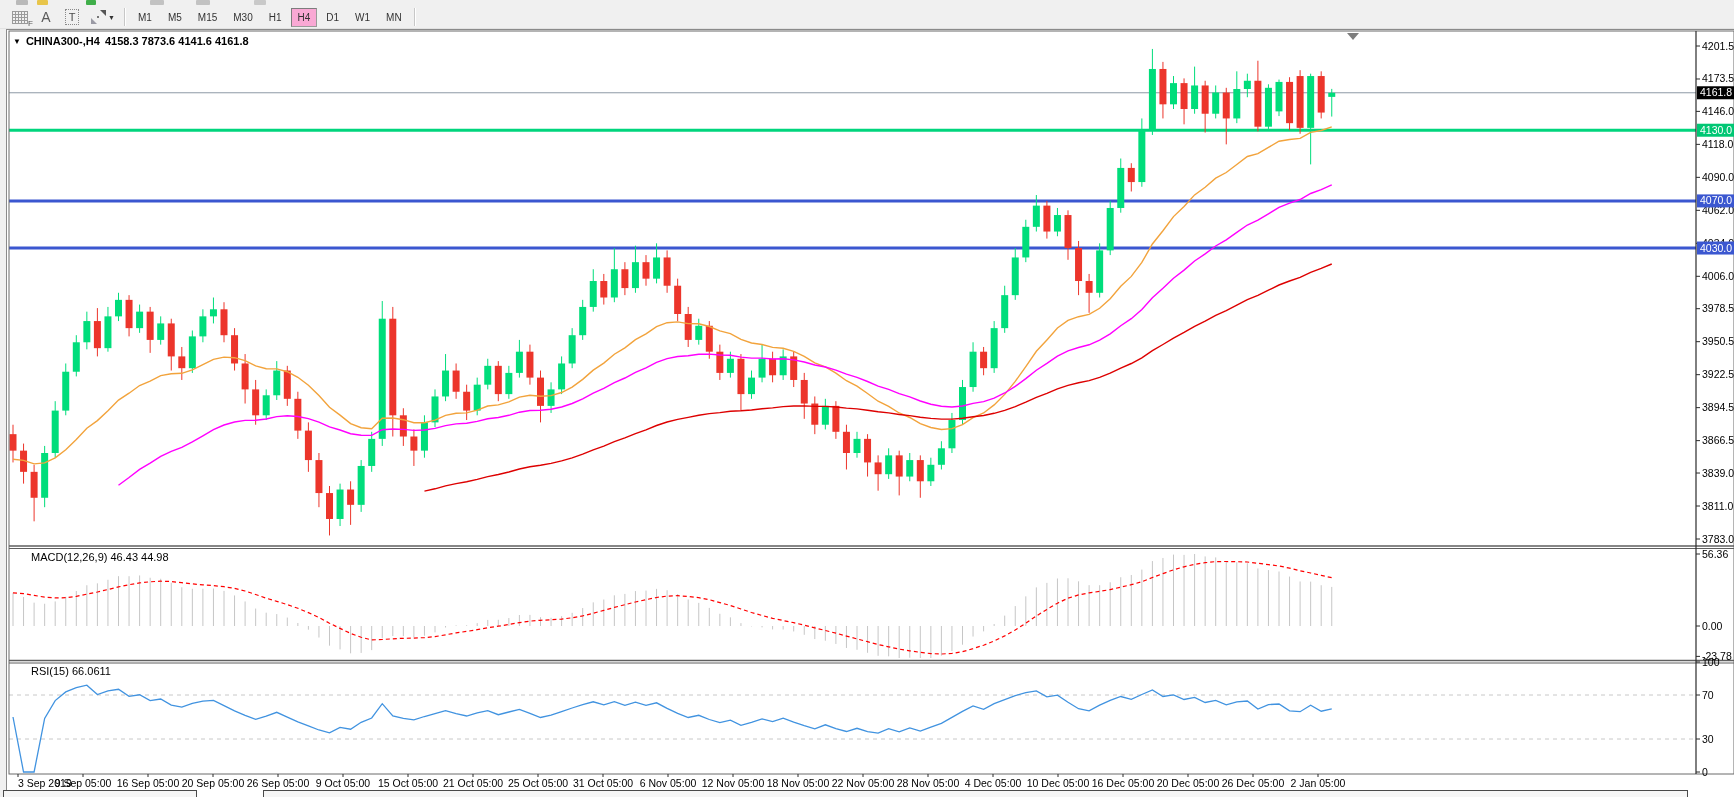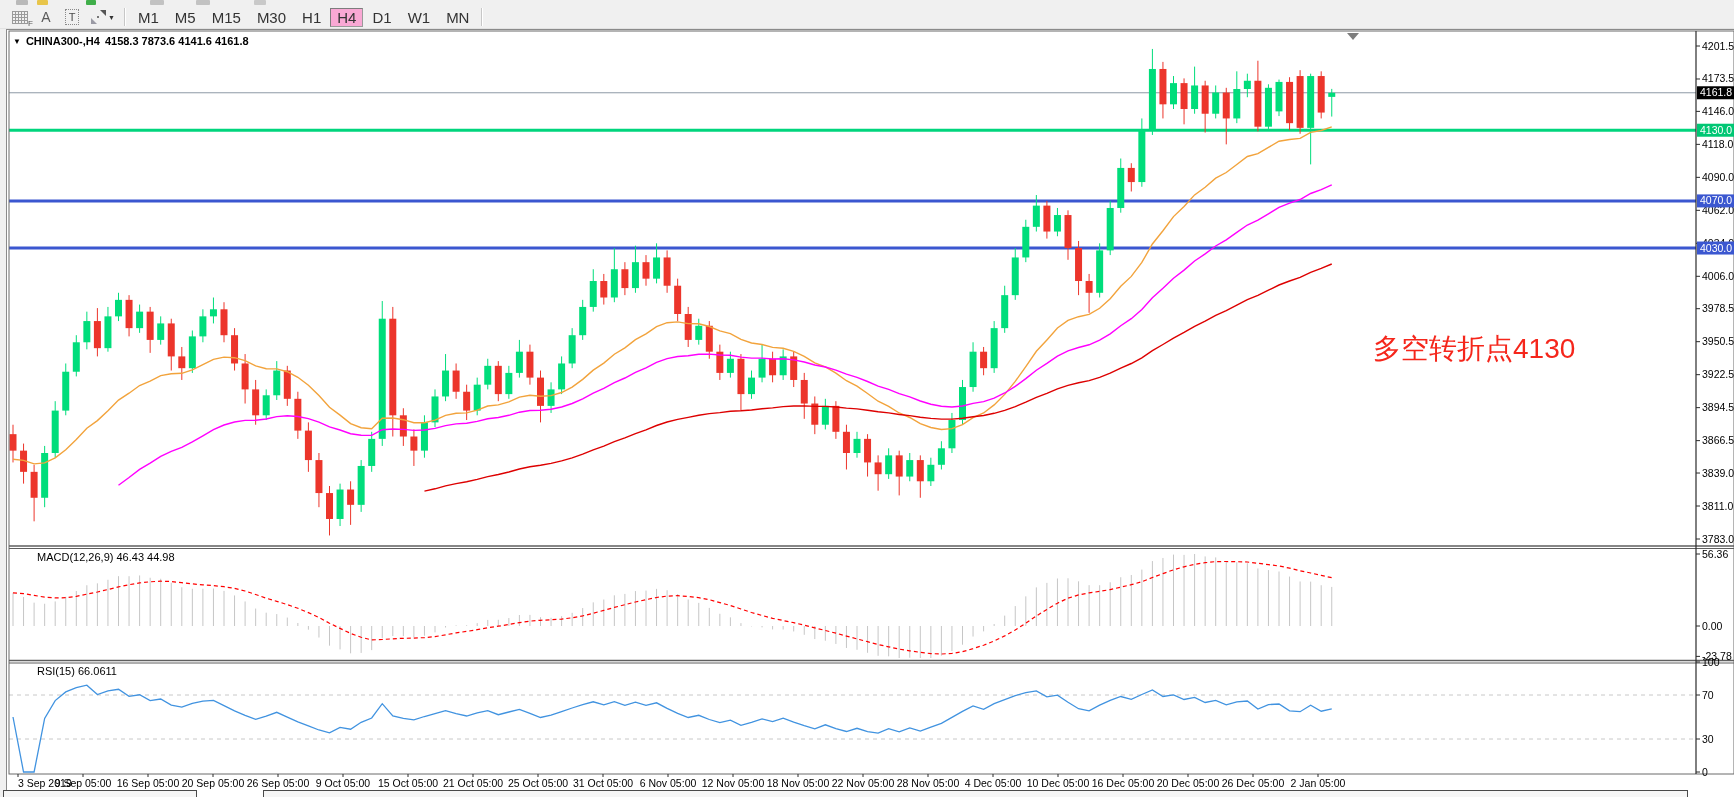--- a/index.html
+++ b/index.html
@@ -15,31 +15,31 @@
             color:#4a4a4a;font-size:13px;cursor:default;}
   .tool-btn:first-child{margin-left:8px;}
   .dotted-box{border:1px dotted #8a8a8a;padding:0 3px;font-size:11px;line-height:14px;}
   .grid-icon{width:16px;height:13px;background:
       repeating-linear-gradient(to right,#9a9a9a 0 1px,transparent 1px 3px),
       repeating-linear-gradient(to bottom,#9a9a9a 0 1px,transparent 1px 3px);
       position:relative;}
   .grid-icon span{position:absolute;right:-5px;bottom:-4px;font-size:8px;color:#555;background:transparent;}
   .caret{font-size:7px;color:#333;margin-left:2px;}
   .separator{width:2px;height:18px;margin:0 4px;border-left:1px solid #c7c7c7;border-right:1px solid #ffffff;}
-  .tf-btn{padding:2px 6px;height:19px;font-size:15px;color:#333;display:flex;align-items:center;
+  .tf-btn{padding:2px 6px;height:19px;font-size:10px;color:#333;display:flex;align-items:center;
           border:1px solid transparent;margin:14px 1px;cursor:default;}
   .tf-btn.active{background:#f9a8d4;border:1px solid #9a9a9a;border-top-color:#7d7d7d;border-left-color:#7d7d7d;}
   
   .chart-window{position:absolute;left:6px;top:29px;width:1728px;height:768px;background:#ffffff;
                 border-left:1px solid #8a8a8a;border-top:1px solid #8a8a8a;}
   svg.layer{position:absolute;left:0;top:0;}
   .chart-title{position:absolute;left:6px;top:5px;font-size:11px;font-weight:bold;color:#000;
                display:flex;align-items:center;gap:5px;white-space:nowrap;}
   .tri{font-size:8px;color:#000;}
-  .ind-label{position:absolute;left:30px;font-size:11px;color:#000;white-space:nowrap;}
+  .ind-label{position:absolute;left:24px;font-size:11px;color:#000;white-space:nowrap;}
   .annotation{position:absolute;left:1366px;top:300px;font-size:28px;color:#f5261b;white-space:nowrap;
               font-family:"Liberation Sans","DejaVu Sans",sans-serif;}
   .axis-overlay{position:absolute;background:transparent;}
   
   .bwin{position:absolute;height:8px;background:#f6f6f6;border:1px solid #4a4a4a;border-bottom:none;}
 </style>
 </head>
 <body>
 
 <div class="stage">
@@ -589,21 +589,20 @@
       <span>4158.3 7873.6 4141.6 4161.8</span>
     </div>
 
     <div class="ind-label" style="top:521px;">
       <span>MACD(12,26,9)</span>&nbsp;<span>46.43 44.98</span>
     </div>
     <div class="ind-label" style="top:635px;">
       <span>RSI(15)</span>&nbsp;<span>66.0611</span>
     </div>
 
-    <div class="annotation">多空转折点4130</div>
 
     <div class="axis-overlay" style="left:2px;top:2px;width:1687px;height:514px;"></div>
     <div class="axis-overlay" style="left:2px;top:519px;width:1687px;height:111px;"></div>
     <div class="axis-overlay" style="left:2px;top:632px;width:1687px;height:112px;"></div>
     <div class="axis-overlay" style="left:1689px;top:2px;width:39px;height:742px;"></div>
     <div class="axis-overlay" style="left:2px;top:745px;width:1687px;height:17px;"></div>
   </div>
 
   <div class="bwin" style="left:3px;top:790px;width:194px;"></div>
   <div class="bwin" style="left:263px;top:790px;width:1425px;"></div>

